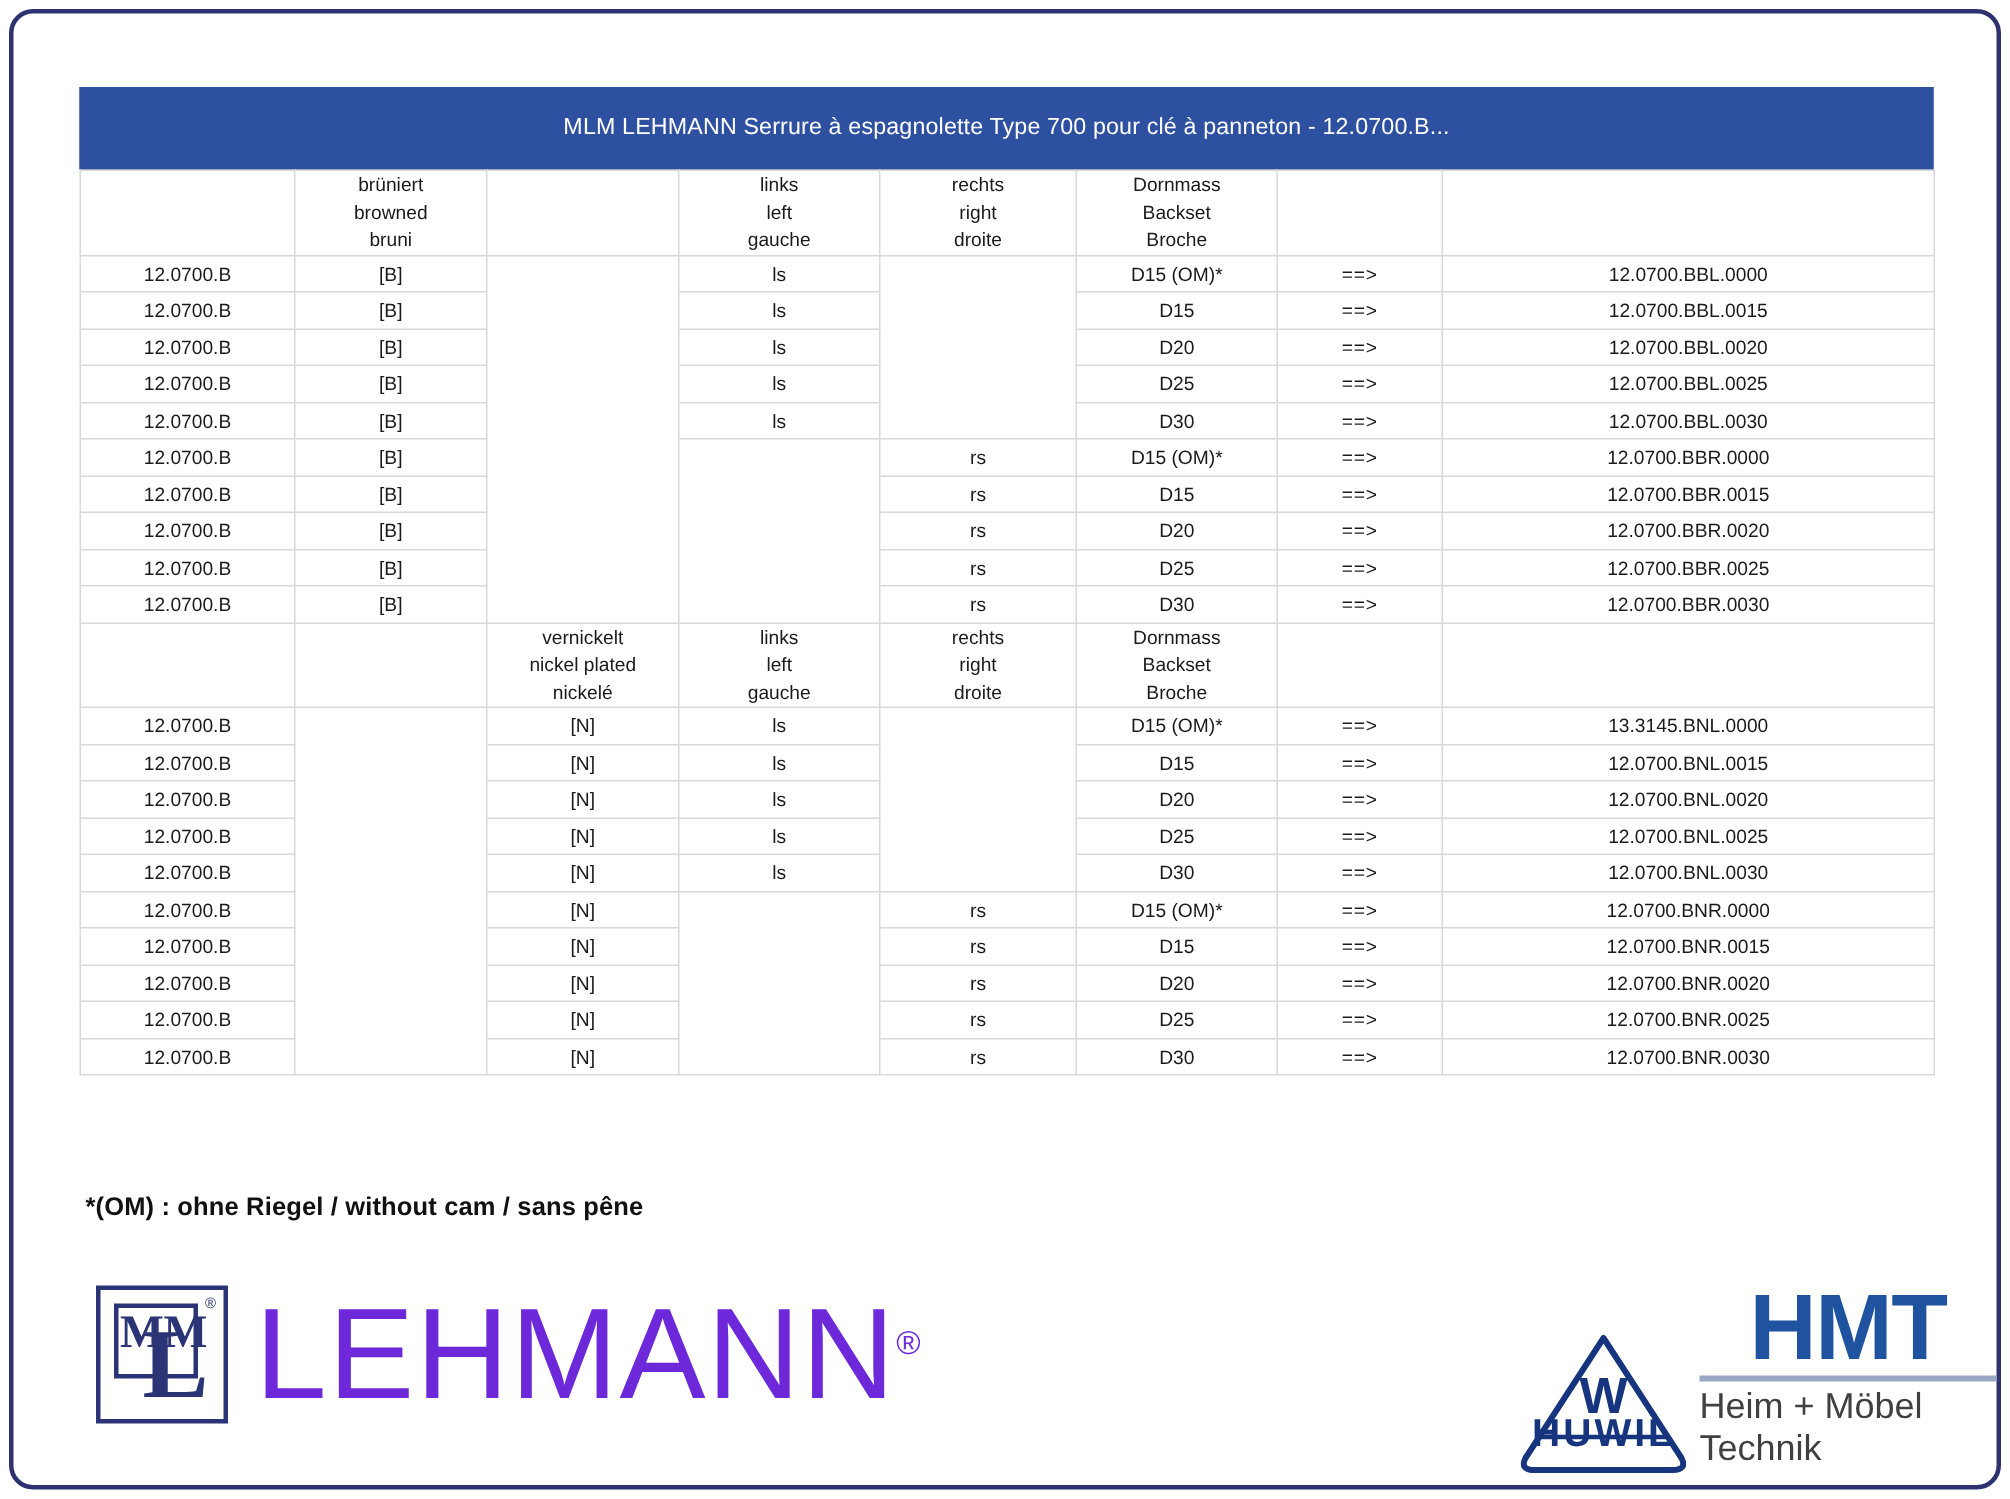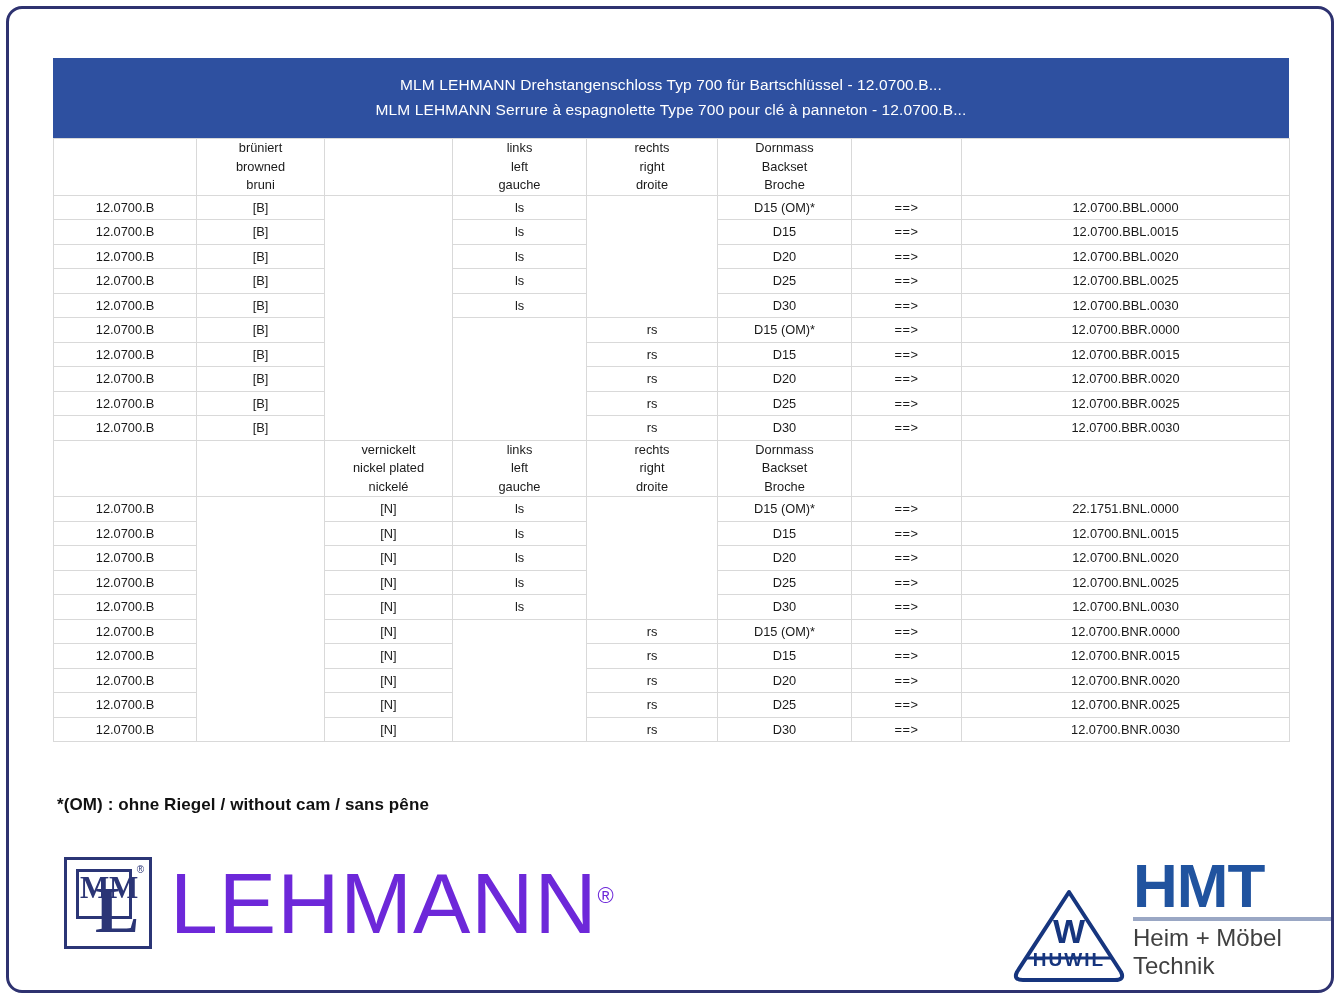--- a/index.html
+++ b/index.html
@@ -193,35 +193,36 @@
     font-size: 34px;
     color: #16357e;
     line-height: 34px;
   }
   .huwil-word {
     position: absolute;
     left: 0; right: 0; bottom: 13px;
     text-align: center;
     font-family: "Liberation Sans", sans-serif;
     font-weight: bold;
-    font-size: 19px;
+    font-size: 26px;
     letter-spacing: 2px;
     color: #16357e;
   }
   .hmt-block {
     margin-left: 4px;
     padding-bottom: 4px;
   }
   .hmt-word {
     font-family: "Liberation Sans", sans-serif;
     font-weight: bold;
     font-size: 62px;
     line-height: 58px;
     color: #20539f;
     letter-spacing: -1px;
+    text-align: center;
   }
   .hmt-rule {
     height: 4px;
     background: #9aa7c4;
     margin: 2px 0 3px 0;
   }
   .hmt-sub {
     font-family: "Liberation Sans", sans-serif;
     font-size: 24px;
     line-height: 28px;
@@ -229,21 +230,20 @@
   }
 </style>
 </head>
 <body>
 
 <div class="page-frame">
 
   <div class="sheet">
 
     <div class="title-banner">
-      <div class="title-line">MLM LEHMANN Drehstangenschloss Typ 700 für Bartschlüssel - 12.0700.B...</div>
       <div class="title-line">MLM LEHMANN  Serrure à espagnolette Type 700 pour clé à panneton - 12.0700.B...</div>
     </div>
 
     <table class="grid">
       <colgroup>
         <col class="c1">
           <col class="c2">
           <col class="c3">
           <col class="c4">
         <col class="c5">
@@ -388,21 +388,21 @@
             <td class="band"></td>
           </tr>
           <tr>
             <td class="part">12.0700.B</td>
             <td class="grey" rowspan="10"></td>
             <td class="part">[N]</td>
             <td class="part">ls</td>
             <td class="grey" rowspan="5"></td>
             <td class="part">D15 (OM)*</td>
             <td class="arrow">==&gt;</td>
-            <td class="artno">22.1751.BNL.0000</td>
+            <td class="artno">13.3145.BNL.0000</td>
           </tr>
           <tr>
             <td class="part">12.0700.B</td>
             <td class="part">[N]</td>
             <td class="part">ls</td>
             <td class="part">D15</td>
             <td class="arrow">==&gt;</td>
             <td class="artno">12.0700.BNL.0015</td>
           </tr>
           <tr>

